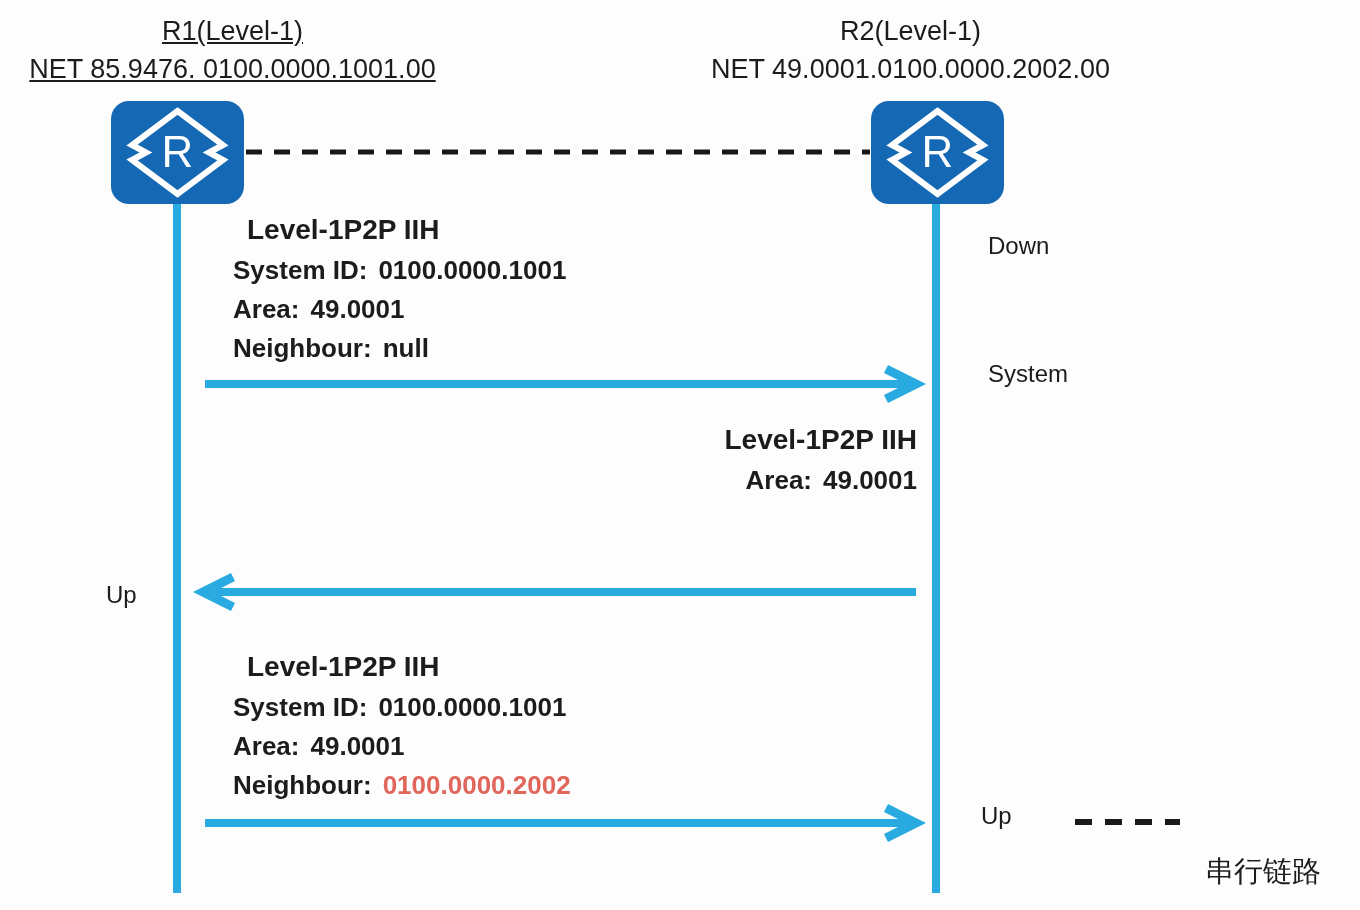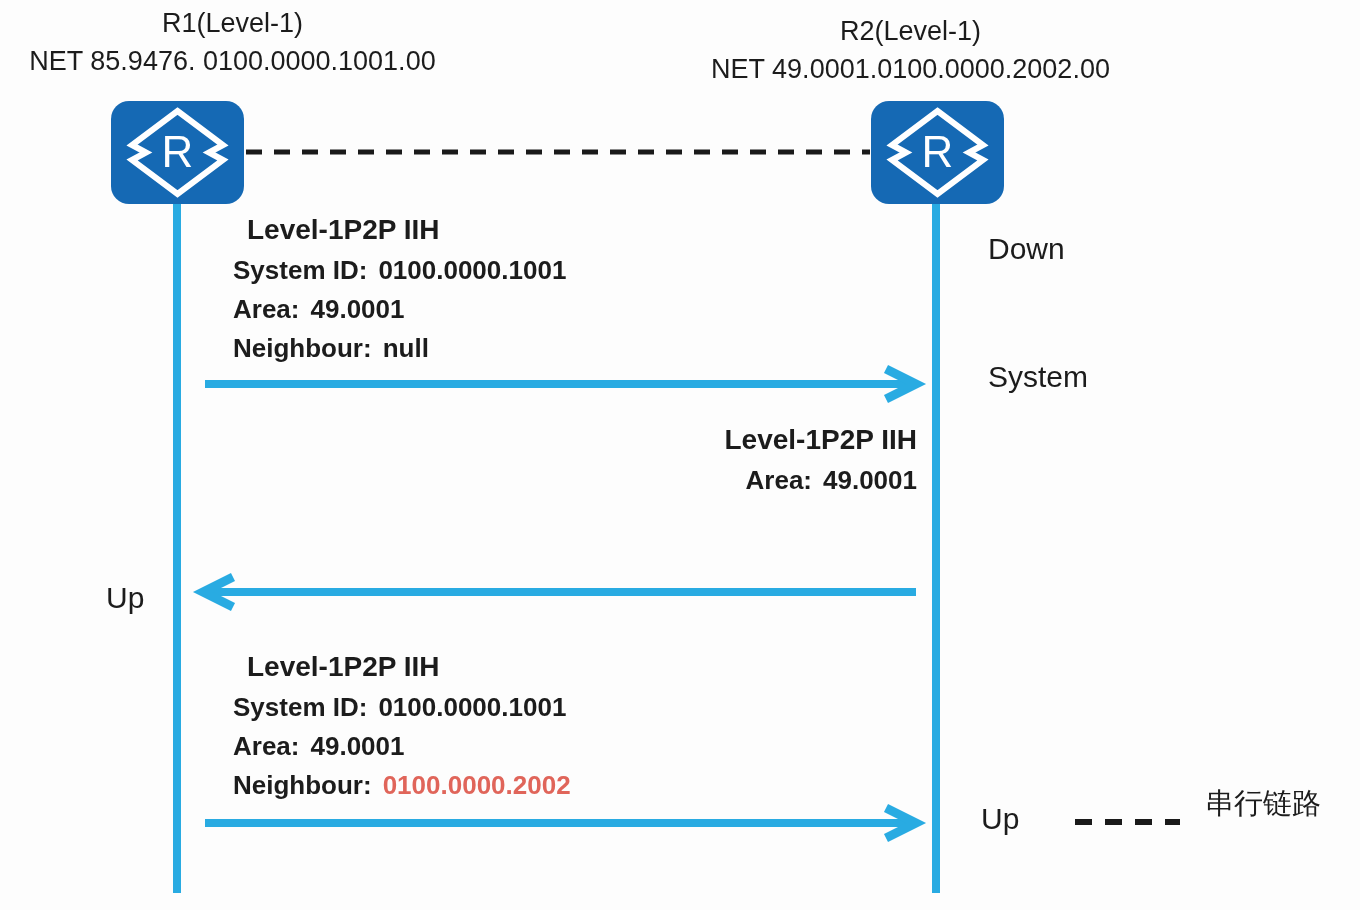--- a/index.html
+++ b/index.html
@@ -4,41 +4,41 @@
 <style>
   html,body{margin:0;padding:0;background:#ffffff;}
   .canvas{
     position:relative;width:1360px;height:910px;background:#fdfdfd;
     font-family:"Liberation Sans",sans-serif;color:#1c1c1c;overflow:hidden;
   }
   .overlay{position:absolute;left:0;top:0;width:1360px;height:910px;}
   .router-label{position:absolute;text-align:center;white-space:nowrap;}
   .router-label .rname{font-size:27px;line-height:38px;}
   .router-label .rnet{font-size:27px;line-height:38px;}
-  #r1-label{left:10px;top:4px;width:445px;}
+  #r1-label{left:10px;top:12px;width:445px;text-decoration:underline;}
   #r2-label{left:688px;top:12px;width:445px;}
   .router-icon{position:absolute;width:135px;height:105px;}
   #r1-icon{left:110px;top:100px;}
   #r2-icon{left:870px;top:100px;}
   .msg{position:absolute;font-size:26px;line-height:39px;white-space:nowrap;font-weight:bold;}
   .msg .title{font-size:28px;line-height:42px;}
   .msg.align-left{left:233px;}
   .msg.align-left .title{padding-left:14px;}
   .msg.align-right{right:443px;text-align:right;}
   .field .value{margin-left:11px;}
   .red{color:#e0655a;}
   #msg1{top:209px;}
   #msg2{top:419px;}
   #msg3{top:646px;}
-  .state{position:absolute;font-size:30px;white-space:nowrap;}
+  .state{position:absolute;font-size:24px;white-space:nowrap;}
   #state-down{left:988px;top:232px;}
   #state-initial{left:988px;top:360px;}
   #state-up-left{left:106px;top:581px;}
   #state-up-bottom{left:981px;top:802px;}
-  .legend-label{position:absolute;left:1205px;top:784px;font-size:29px;white-space:nowrap;}
+  .legend-label{position:absolute;left:1205px;top:852px;font-size:29px;white-space:nowrap;}
 </style>
 </head>
 <body>
 
 <div class="canvas">
 
   <div class="router-label" id="r1-label">
     <div class="rname">R1(Level-1)</div>
     <div class="rnet">NET 85.9476. 0100.0000.1001.00</div>
   </div>

